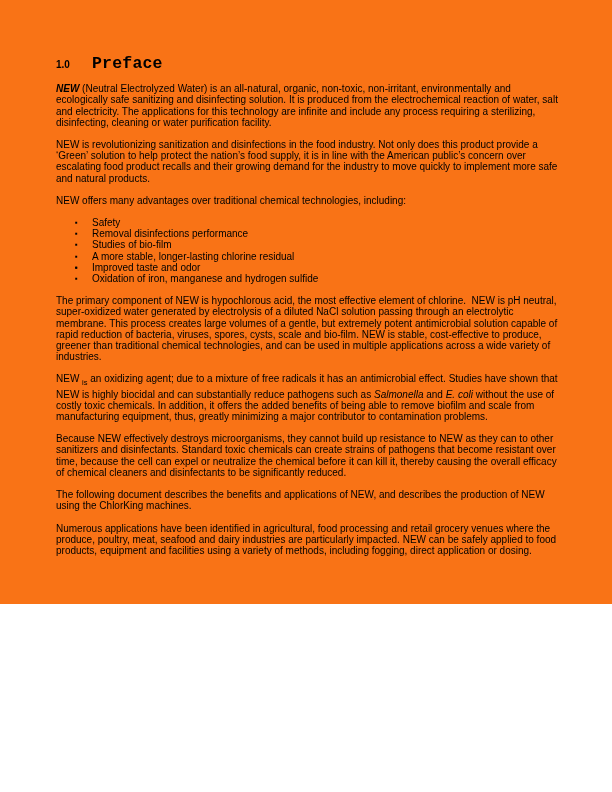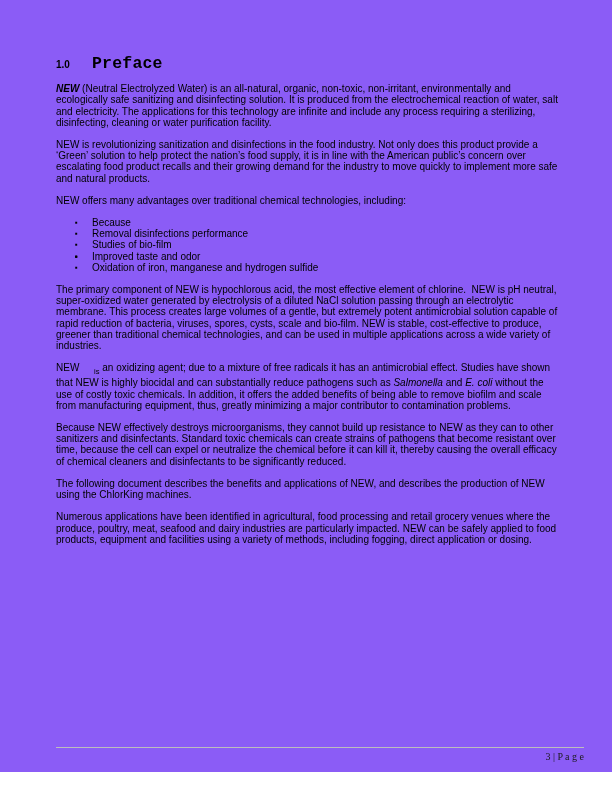--- a/index.html
+++ b/index.html
@@ -3,22 +3,22 @@
 <meta charset="utf-8">
 <style>
   html, body {
     margin: 0;
     padding: 0;
     background: #ffffff;
   }
   .page {
     position: relative;
     width: 612px;
-    height: 772px;
-    background: #8b5cf6;
+    height: 604px;
+    background: #f97316;
     overflow: hidden;
     font-family: "Liberation Sans", sans-serif;
     color: #000000;
   }
   .content {
     position: absolute;
     left: 56px;
     top: 58px;
     width: 502px;
     font-size: 10px;
@@ -54,21 +54,21 @@
   }
   .bullet-marker {
     position: absolute;
     left: 19px;
     top: 0;
     font-size: 8px;
     line-height: 11.2px;
   }
   .seg-b   { font-weight: bold; }
   .seg-i   { font-style: italic; }
-  .seg-sub { vertical-align: sub; font-size: 7.5px; margin-left: 12px; }
+  .seg-sub { vertical-align: sub; font-size: 7.5px; }
   .footer-rule {
     position: absolute;
     left: 56px;
     top: 747px;
     width: 528px;
     border-top: 1px solid #bdbdbd;
   }
   .footer-text {
     position: absolute;
     left: 56px;
@@ -93,32 +93,33 @@
 
     <p class="para"><span class="seg-b seg-i">NEW</span><span> (Neutral Electrolyzed Water) is an all-natural, organic, non-toxic, non-irritant, environmentally and ecologically safe sanitizing and disinfecting solution. It is produced from the electrochemical reaction of water, salt and electricity. The applications for this technology are infinite and include any process requiring a sterilizing, disinfecting, cleaning or water purification facility.</span></p>
 
     <p class="para">NEW is revolutionizing sanitization and disinfections in the food industry. Not only does this product provide a ‘Green’ solution to help protect the nation’s food supply, it is in line with the American public’s concern over escalating food product recalls and their growing demand for the industry to move quickly to implement more safe and natural products.</p>
 
     <p class="para">NEW offers many advantages over traditional chemical technologies, including:</p>
 
     <ul class="bullet-list">
       <li>
         <span class="bullet-marker">▪</span>
-        <span>Because</span>
+        <span>Safety</span>
       </li>
       <li>
         <span class="bullet-marker">▪</span>
         <span>Removal disinfections performance</span>
       </li>
       <li>
         <span class="bullet-marker">▪</span>
         <span>Studies of bio-film</span>
       </li>
       <li>
         <span class="bullet-marker">▪</span>
+        <span>A more stable, longer-lasting chlorine residual</span>
       </li>
       <li>
         <span class="bullet-marker">▪</span>
       </li>
       <li>
         <span class="bullet-marker">▪</span>
         <span>Improved taste and odor</span>
       </li>
       <li>
         <span class="bullet-marker">▪</span>

